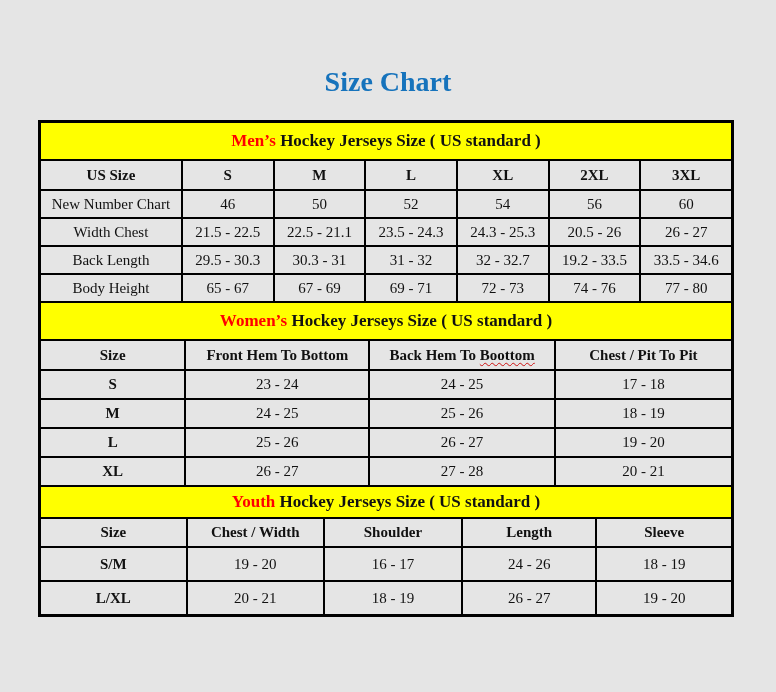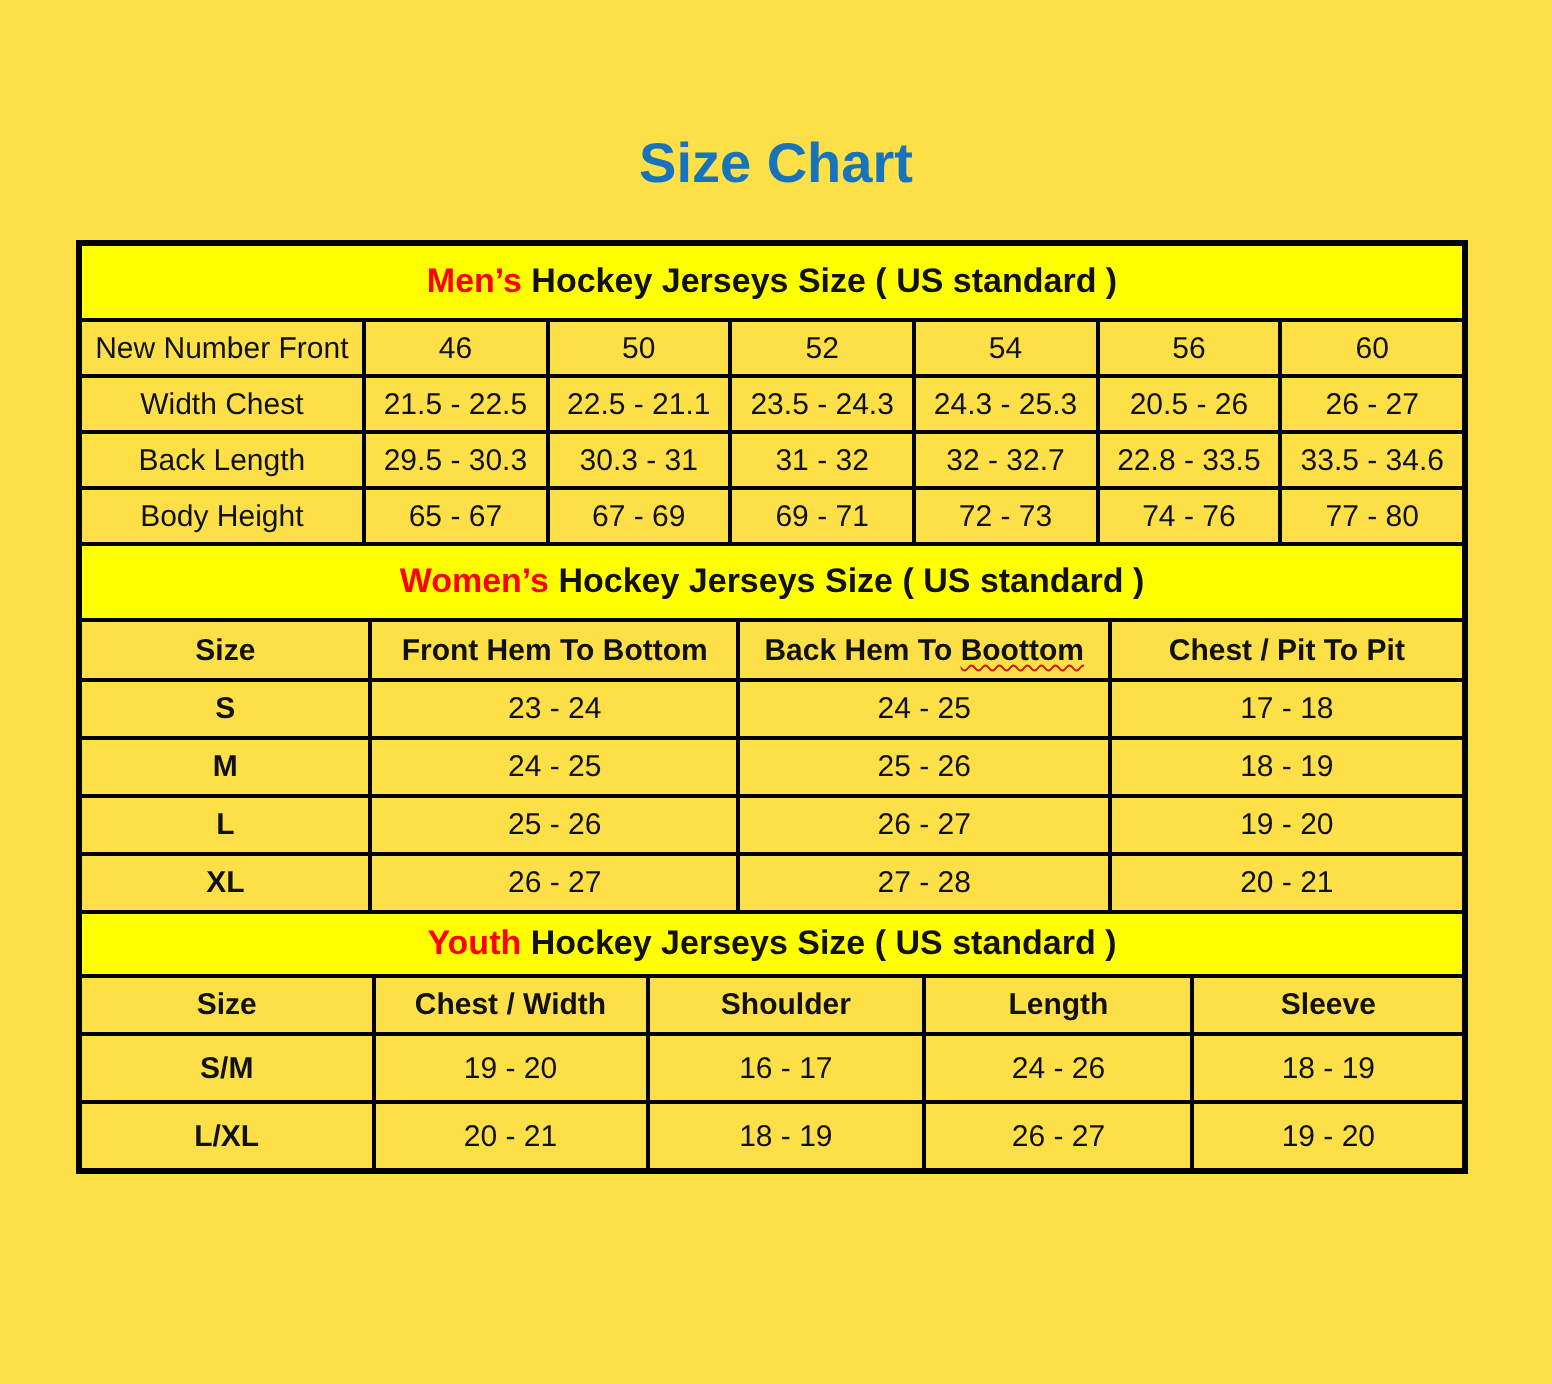--- a/index.html
+++ b/index.html
@@ -1,21 +1,21 @@
 <!DOCTYPE html>
 <html><head>
 <meta charset="utf-8">
 <style>
   html, body { margin: 0; padding: 0; background: #ffffff; }
   .page {
     position: relative;
     width: 776px;
     height: 692px;
-    background: #fde047;
-    font-family: Liberation Sans, sans-serif;
+    background: #e5e5e5;
+    font-family: Liberation Serif, serif;
     color: #111111;
     overflow: hidden;
   }
   .page-title {
     position: absolute;
     top: 67px;
     left: 0;
     width: 100%;
     margin: 0;
     text-align: center;
@@ -89,22 +89,31 @@
           <col style="width:13.25%">
           <col style="width:13.25%">
           <col style="width:13.25%">
           <col style="width:13.25%">
           <col style="width:13.25%">
       </colgroup>
       <tbody>
         <tr class="band">
           <td colspan="7"><span class="hl">Men’s</span><span> Hockey Jerseys Size ( US standard )</span></td>
         </tr>
-        <tr class="data">
-          <td>New Number Front</td>
+        <tr class="head">
+          <th>US Size</th>
+          <th>S</th>
+          <th>M</th>
+          <th>L</th>
+          <th>XL</th>
+          <th>2XL</th>
+          <th>3XL</th>
+        </tr>
+        <tr class="data">
+          <td>New Number Chart</td>
           <td>46</td>
           <td>50</td>
           <td>52</td>
           <td>54</td>
           <td>56</td>
           <td>60</td>
         </tr>
         <tr class="data">
           <td>Width Chest</td>
           <td>21.5 - 22.5</td>
@@ -113,21 +122,21 @@
           <td>24.3 - 25.3</td>
           <td>20.5 - 26</td>
           <td>26 - 27</td>
         </tr>
         <tr class="data">
           <td>Back Length</td>
           <td>29.5 - 30.3</td>
           <td>30.3 - 31</td>
           <td>31 - 32</td>
           <td>32 - 32.7</td>
-          <td>22.8 - 33.5</td>
+          <td>19.2 - 33.5</td>
           <td>33.5 - 34.6</td>
         </tr>
         <tr class="data">
           <td>Body Height</td>
           <td>65 - 67</td>
           <td>67 - 69</td>
           <td>69 - 71</td>
           <td>72 - 73</td>
           <td>74 - 76</td>
           <td>77 - 80</td>

